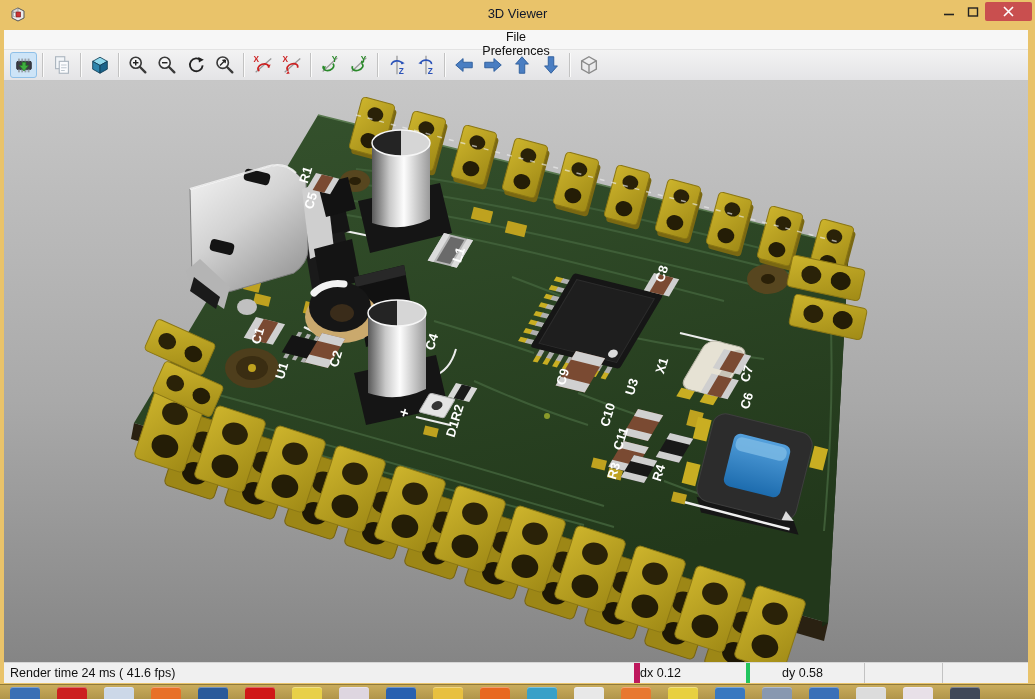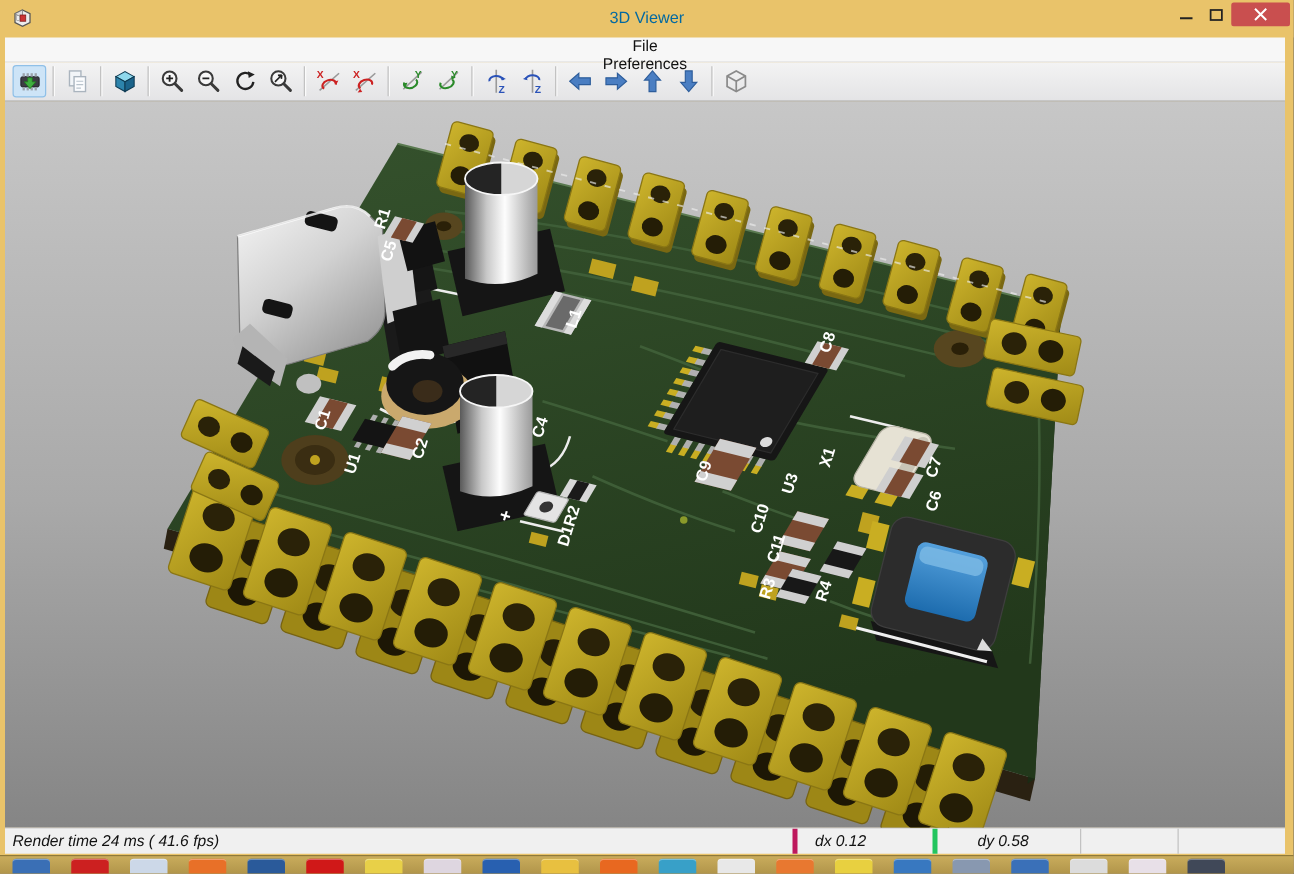--- a/index.html
+++ b/index.html
@@ -1,41 +1,41 @@
 <!DOCTYPE html>
 <html><head>
 <meta charset="utf-8">
 <style>
   html,body{margin:0;padding:0;background:#555;}
   *{box-sizing:border-box;font-family:"Liberation Sans",sans-serif;}
   .window{position:relative;width:1035px;height:699px;background:#e9c36a;overflow:hidden;}
   
   .titlebar{position:relative;height:30px;background:#e9c36a;}
   .win-icon{position:absolute;left:9px;top:6px;width:18px;height:18px;}
-  .title{position:absolute;left:0;right:0;top:6px;text-align:center;font-size:13px;color:#0369a1;}
+  .title{position:absolute;left:0;right:0;top:6px;text-align:center;font-size:13px;color:#0f172a;}
   .controls{position:absolute;right:3px;top:2px;display:flex;align-items:flex-start;}
   .ctl{width:24px;height:19px;display:flex;align-items:center;justify-content:center;color:#222;font-size:11px;cursor:default;}
   .ctl.close{width:47px;background:#c94f4f;border-radius:2px;color:#fff;font-size:12px;}
   .ctl svg{display:block}
   
   .client{position:absolute;left:4px;right:7px;top:30px;}
   .menubar{height:20px;background:#f7f7f7;border-bottom:1px solid #e3e3e3;display:flex;align-items:center;font-size:12.5px;color:#111;flex-direction:column;}
   .menu-item{padding:0 9px;height:100%;display:flex;align-items:center;}
   .toolbar{height:31px;background:linear-gradient(#f3f3f3,#e4e4e6);border-bottom:1px solid #c6c6c6;display:flex;align-items:center;padding-left:5px;}
   .tbtn{width:27px;height:26px;margin:0 1px;display:flex;align-items:center;justify-content:center;border:1px solid transparent;border-radius:3px;}
   .tbtn.selected{background:#cde4f7;border-color:#8fc0e8;}
   .tbtn svg{width:22px;height:22px;display:block;}
   .tsep{width:1px;height:24px;background:#c2c2c2;box-shadow:1px 0 0 #fbfbfb;margin:0 4px;}
   .viewport{position:relative;height:581px;background:#aaa;}
   .viewport svg{display:block;width:100%;height:100%;}
   
-  .statusbar{height:21px;background:#f0f0f0;border-top:1px solid #d6d6d6;display:flex;font-size:12.5px;color:#111;align-items:center;font-style:italic;}
+  .statusbar{height:21px;background:#f0f0f0;border-top:1px solid #d6d6d6;display:flex;font-size:12.5px;color:#111;align-items:center;}
   .sb-cell{height:100%;display:flex;align-items:center;}
   .sb-main{flex:1;padding-left:6px;}
-  .sb-dx{width:112px;border-left:4px solid #be185d;padding-left:14px;}
+  .sb-dx{width:112px;border-left:6px solid #be185d;}
   .sb-dy{width:118px;border-left:4px solid #22c55e;padding-left:32px;}
   .sb-e1{width:78px;border-left:1px solid #c2c2c2;}
   .sb-e2{width:86px;border-left:1px solid #c2c2c2;}
   
   .taskbar{position:absolute;left:0;right:0;bottom:0;height:15px;background:linear-gradient(#cbาน,#b1954a);background:linear-gradient(#c9ac5c,#b1954a);border-top:1px solid #8f7a3a;display:flex;align-items:flex-start;padding-left:10px;overflow:hidden;}
   .tb-icon{width:30px;height:13px;margin-top:2px;margin-right:17px;border-radius:3px 3px 0 0;box-shadow:inset 0 1px 0 rgba(255,255,255,.35);flex:0 0 auto;}
   .pcb-label{fill:#fff;font-weight:600;font-size:13px;text-anchor:middle;}
 </style>
 </head>
 <body>

